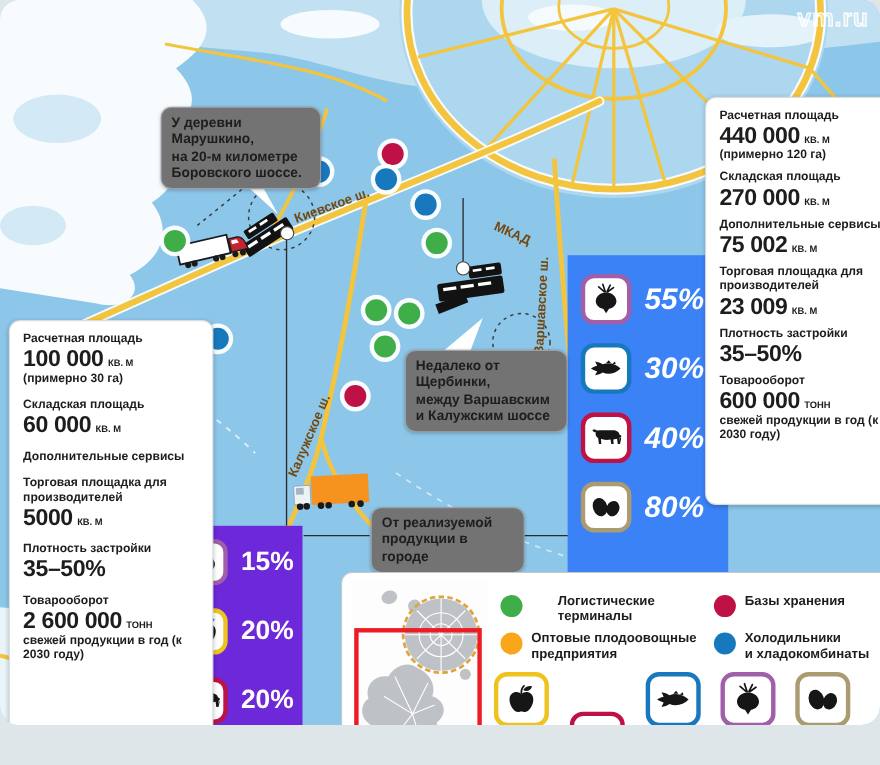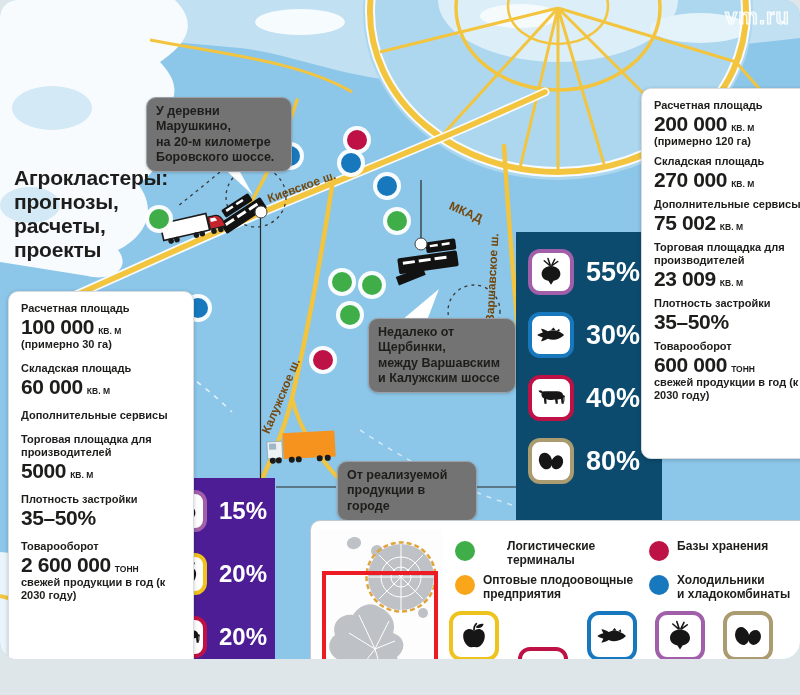--- a/index.html
+++ b/index.html
@@ -229,26 +229,20 @@
       <div class="marker" style="left: 188px; top: 298px; background: rgb(24, 120, 190);"></div>
       <div class="marker" style="left: 387px; top: 211px; background: rgb(63, 174, 73);"></div>
       <div class="marker" style="left: 332px; top: 272px; background: rgb(63, 174, 73);"></div>
       <div class="marker" style="left: 362px; top: 275px; background: rgb(63, 174, 73);"></div>
       <div class="marker" style="left: 340px; top: 305px; background: rgb(63, 174, 73);"></div>
       <div class="marker" style="left: 313px; top: 350px; background: rgb(190, 17, 69);"></div>
     </div>
 
   <div id="watermark">vm.ru</div>
 
-  <div id="title">
-    <div>Агрокластеры:</div>
-    <div>прогнозы,</div>
-    <div>расчеты,</div>
-    <div>проекты</div>
-  </div>
 
   <div class="road-label" id="lbl-kievskoe">Киевское ш.</div>
   <div class="road-label" id="lbl-mkad">МКАД</div>
   <div class="road-label" id="lbl-varshavskoe">Варшавское ш.</div>
   <div class="road-label" id="lbl-kaluzhskoe">Калужское ш.</div>
 
   <div class="tail" id="tail-marushkino"></div>
   <div class="tail" id="tail-shcherbinka"></div>
 
   <div class="callout" id="callout-marushkino">У деревни Марушкино,
@@ -298,21 +292,21 @@
           <span class="stat-value">2 600 000</span>
           <span class="stat-unit">тонн</span>
         </div>
         <div class="stat-note">свежей продукции в год (к 2030 году)</div>
       </div>
     </div>
   <div class="stats-panel" id="panel-right">
       <div class="stat">
         <div class="stat-label">Расчетная площадь</div>
         <div class="stat-line">
-          <span class="stat-value">200 000</span>
+          <span class="stat-value">440 000</span>
           <span class="stat-unit">кв. м</span>
         </div>
         <div class="stat-note">(примерно 120 га)</div>
       </div>
       <div class="stat">
         <div class="stat-label">Складская площадь</div>
         <div class="stat-line">
           <span class="stat-value">270 000</span>
           <span class="stat-unit">кв. м</span>
         </div>
@@ -340,21 +334,21 @@
       <div class="stat">
         <div class="stat-label">Товарооборот</div>
         <div class="stat-line">
           <span class="stat-value">600 000</span>
           <span class="stat-unit">тонн</span>
         </div>
         <div class="stat-note">свежей продукции в год (к 2030 году)</div>
       </div>
     </div>
 
-  <div class="share-panel" id="share-left" style="background: #4c1d95;">
+  <div class="share-panel" id="share-left" style="background: #6d28d9;">
       <div class="share-row">
         <div class="tile" style="border-color: rgb(160, 95, 168);">
           <svg>
             <use href="#icon-beet" xlink:href="#icon-beet"></use>
           </svg>
         </div>
         <span class="pct">15%</span>
       </div>
       <div class="share-row">
         <div class="tile" style="border-color: rgb(239, 195, 29);">
@@ -366,21 +360,21 @@
       </div>
       <div class="share-row">
         <div class="tile" style="border-color: rgb(190, 17, 69);">
           <svg>
             <use href="#icon-cow" xlink:href="#icon-cow"></use>
           </svg>
         </div>
         <span class="pct">20%</span>
       </div>
     </div>
-  <div class="share-panel" id="share-right" style="background: #0c4a6e;">
+  <div class="share-panel" id="share-right" style="background: #3b82f6; font-style: italic;">
       <div class="share-row">
         <div class="tile" style="border-color: rgb(160, 95, 168);">
           <svg>
             <use href="#icon-beet" xlink:href="#icon-beet"></use>
           </svg>
         </div>
         <span class="pct">55%</span>
       </div>
       <div class="share-row">
         <div class="tile" style="border-color: rgb(24, 120, 190);">

